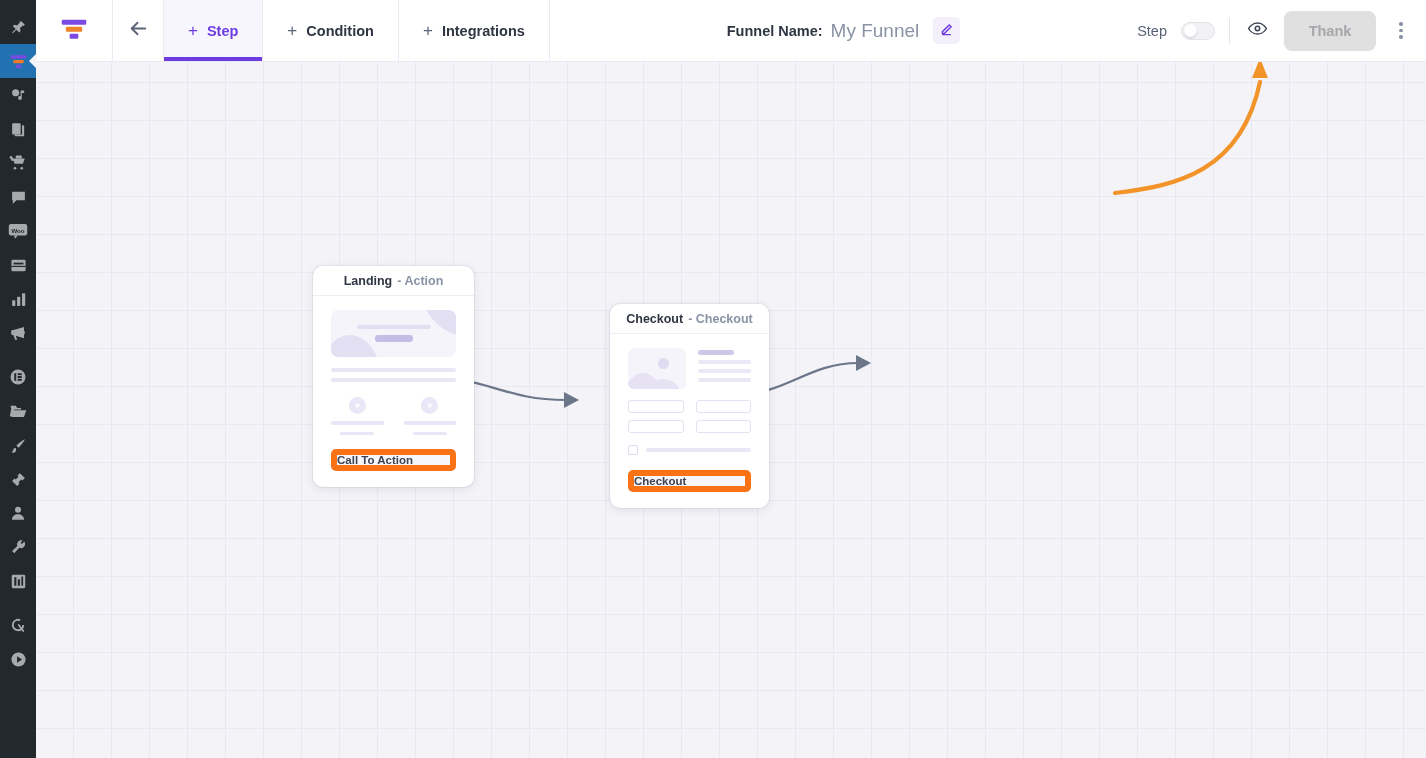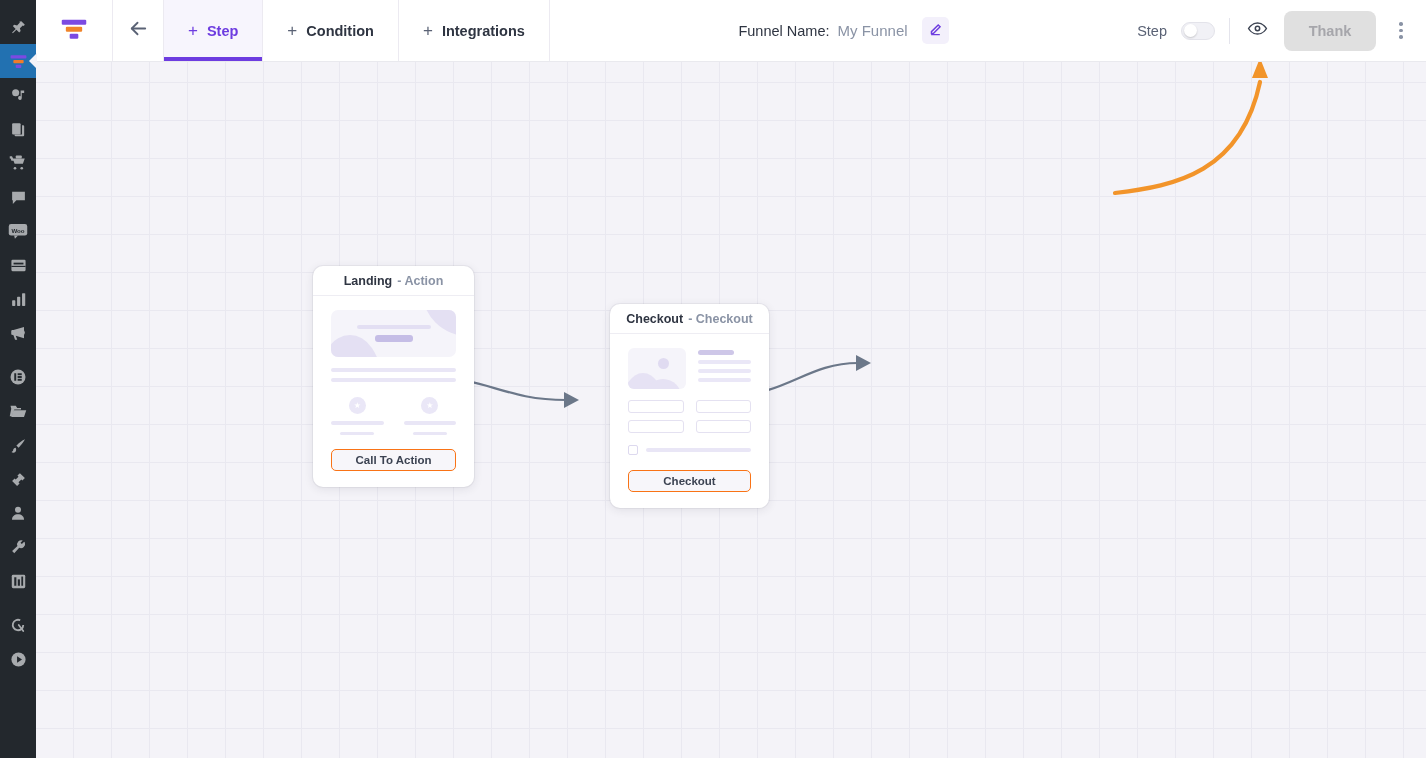--- a/index.html
+++ b/index.html
@@ -67,22 +67,22 @@
   .tab.active { color: #6d3ce0; background: #f7f5fd; }
   .tab.active .plus { color: #6d3ce0; }
   .tab.active::after {
     content: ""; position: absolute; left: 0; right: 0; bottom: 0;
     height: 4px; background: #6d3ce0;
   }
 
   .topbar-center {
     flex: 1; display: flex; align-items: center; justify-content: center; gap: 8px;
   }
-  .fn-label { font-size: 14.5px; font-weight: 400; color: #2f3542; }
-  .fn-value { font-size: 15px; color: #8a93a5; }
+  .fn-label { font-size: 14.5px; font-weight: 700; color: #2f3542; }
+  .fn-value { font-size: 19px; color: #8a93a5; }
   .edit-btn {
     width: 27px; height: 27px; border-radius: 5px; background: #f3f0fb;
     display: flex; align-items: center; justify-content: center;
     margin-left: 6px;
   }
 
   .topbar-right { display: flex; align-items: center; gap: 14px; padding-right: 14px; }
   .stats-label { font-size: 14.5px; color: #5a6275; }
   .toggle {
     width: 34px; height: 18px; border-radius: 9px;
@@ -157,22 +157,22 @@
   .feat .circ {
     width: 17px; height: 17px; border-radius: 50%; background: #eae7f7;
     display: flex; align-items: center; justify-content: center;
   }
   .feat .star { font-size: 8px; color: #ffffff; line-height: 1; }
   .feat .l1 { width: 100%; height: 3.5px; border-radius: 2px; background: #e9e6f6; }
   .feat .l2 { width: 64%; height: 3.5px; border-radius: 2px; background: #e9e6f6; }
 
   .cta {
     margin-top: 14px; height: 22px; border-radius: 5px;
-    background: #f7f6fa; border: 1px solid #f97316;
-    display: flex; align-items: center; justify-content: center;
+    background: #f7f6fa; border: 6px solid #f97316;
+    display: flex; align-items: center; 
     font-size: 11.5px; font-weight: 600; color: #3c4352;
   }
 
   
   .ck-top { display: flex; gap: 12px; }
   .ck-img {
     width: 58px; height: 41px; border-radius: 6px; background: #f5f4fa;
     position: relative; overflow: hidden; flex: 0 0 58px;
   }
   .ck-img .hill {

